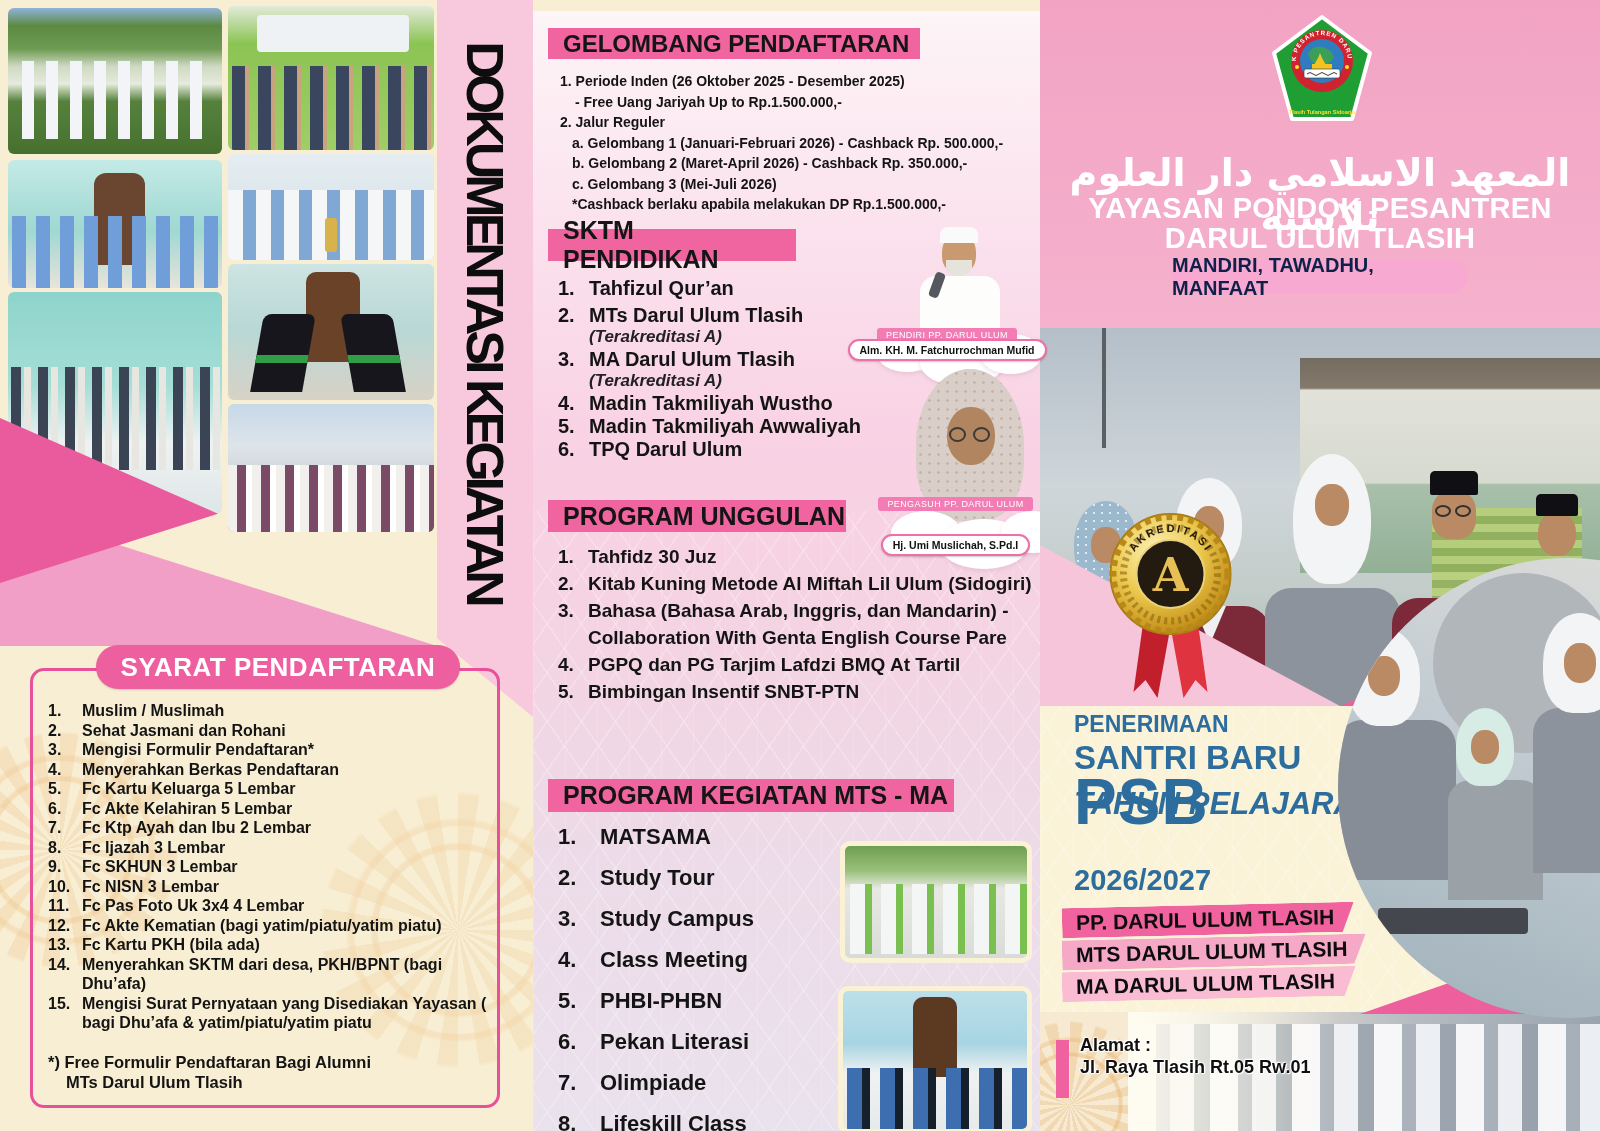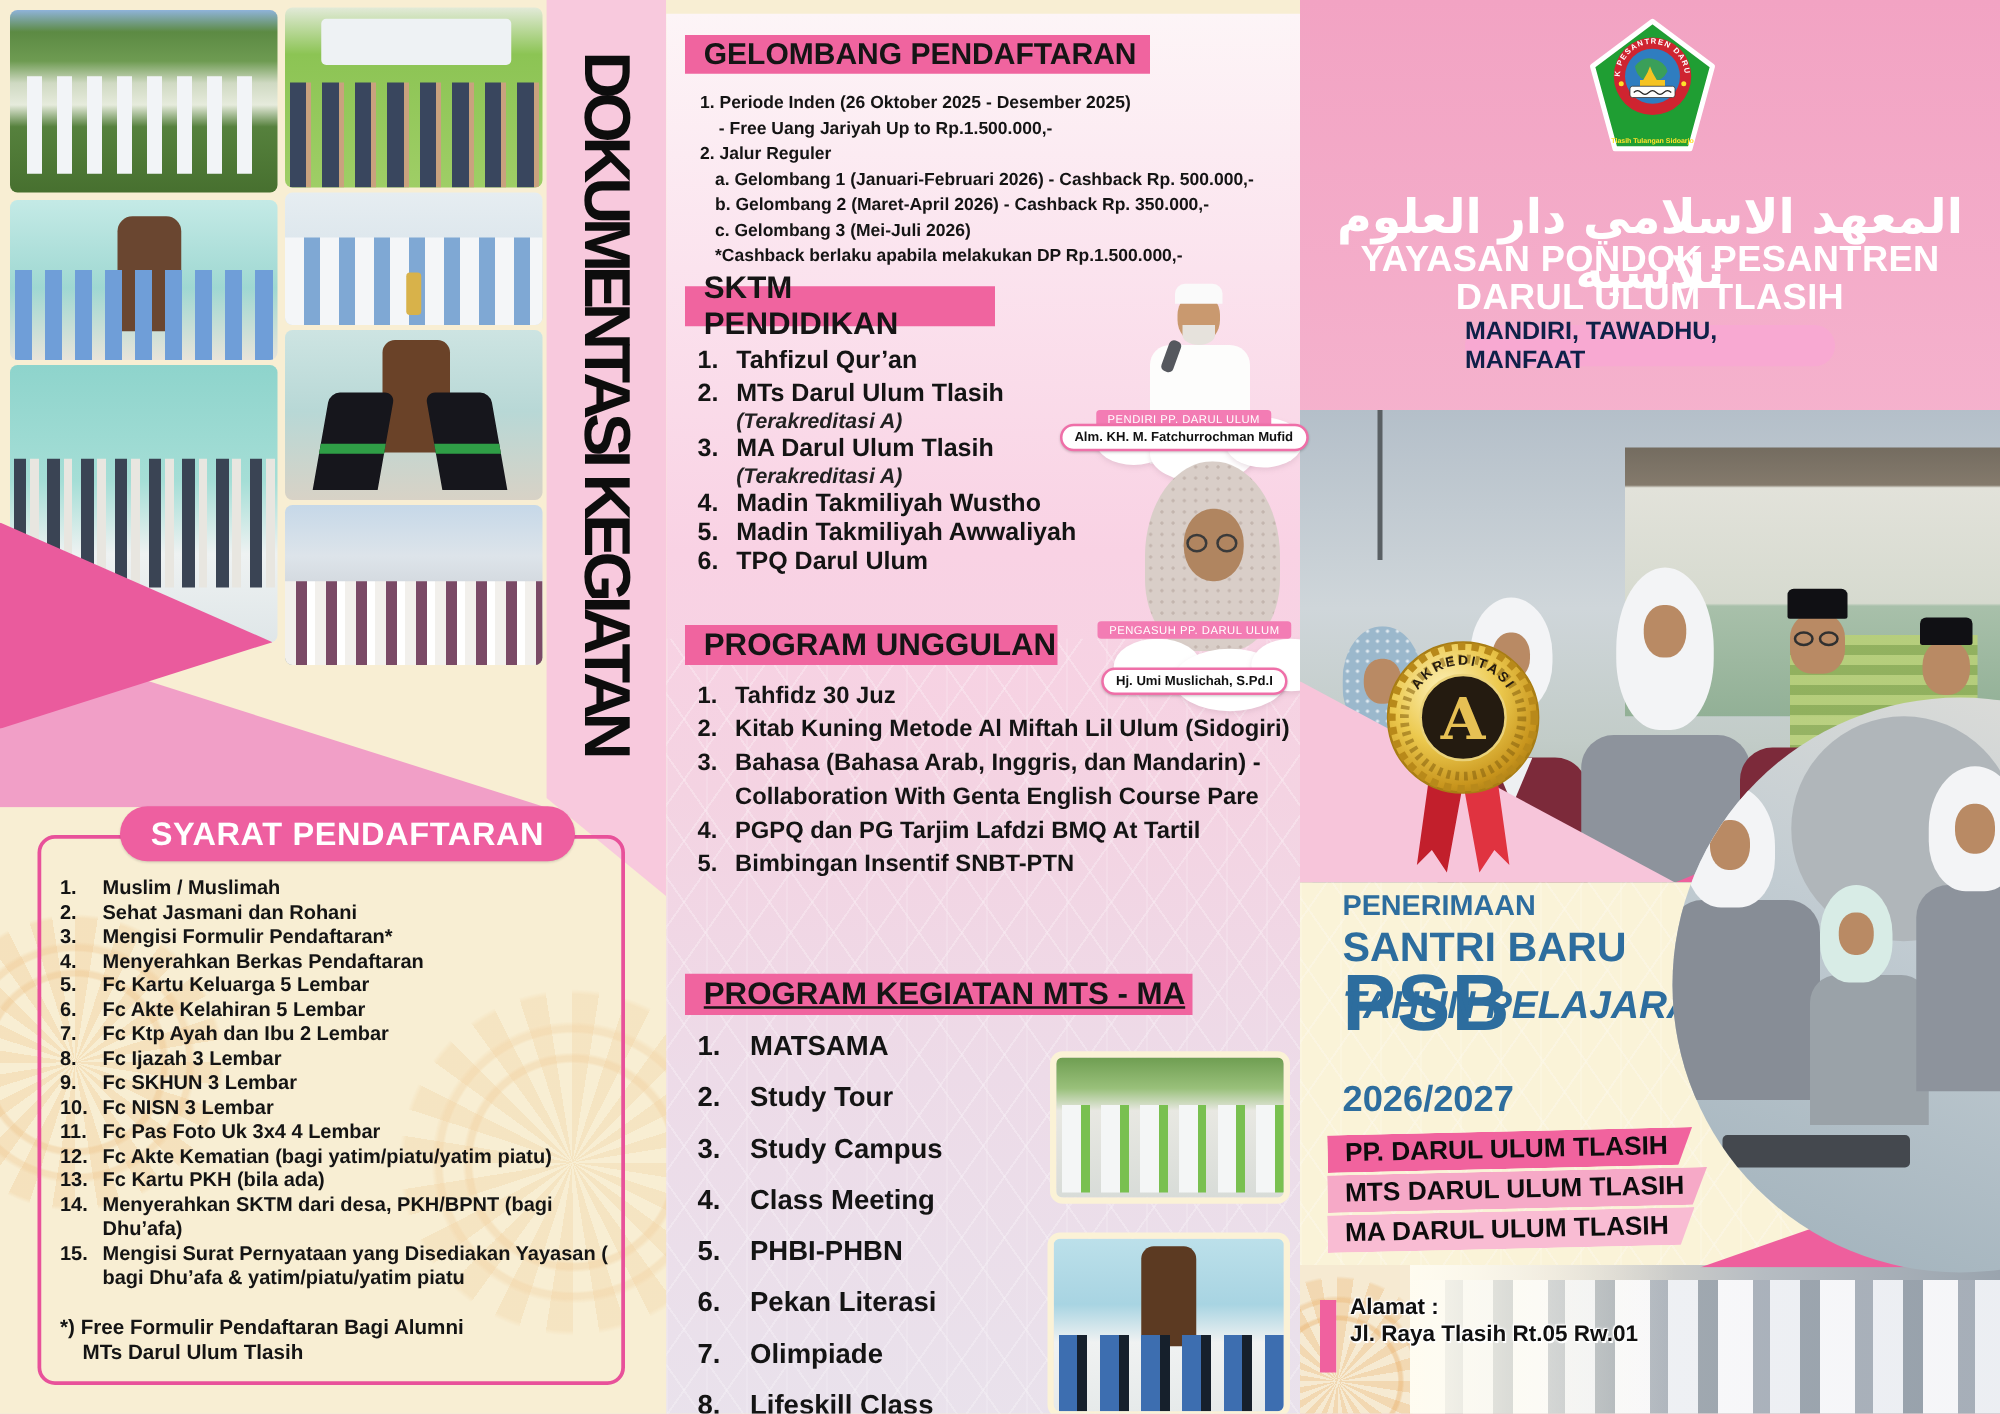--- a/index.html
+++ b/index.html
@@ -86,21 +86,21 @@
       repeating-linear-gradient(55deg, rgba(255,255,255,.45) 0 1.5px, transparent 1.5px 28px),
       repeating-linear-gradient(-55deg, rgba(255,255,255,.45) 0 1.5px, transparent 1.5px 28px),
       repeating-linear-gradient(90deg, rgba(255,255,255,.28) 0 1.5px, transparent 1.5px 32px); }
   #mid-pattern { left:0; top:500px; width:100%; height:631px; opacity:.55; }
 
   .sec-hdr { position:absolute; background:#f0649f; color:#151515; font-weight:bold;
     display:flex; align-items:center; padding-left:15px; }
   #hdr-gel  { left:15px; top:17px;  width:372px; height:31px; font-size:24px; }
   #hdr-unit { left:15px; top:218px; width:248px; height:32px; font-size:25px; }
   #hdr-ung  { left:15px; top:489px; width:298px; height:32px; font-size:25px; }
-  #hdr-keg  { left:15px; top:768px; width:406px; height:33px; font-size:25px;text-decoration:underline; }
+  #hdr-keg  { left:15px; top:768px; width:406px; height:33px; font-size:25px; }
 
   #gel-list { position:absolute; left:27px; top:60px; width:480px; }
   .g-line { font-size:14px; font-weight:bold; line-height:20.5px; color:#141414; white-space:nowrap; }
   .ind1 { margin-left:15px; } .ind2 { margin-left:12px; }
 
   #unit-list { position:absolute; left:25px; top:266px; width:470px; }
   .u-row { display:flex; font-size:20px; font-weight:bold; line-height:22px; color:#141414; }
   .u-num { width:31px; flex:none; }
   .u-note { font-size:17px; font-style:italic; font-weight:bold; margin-left:31px; line-height:22px; color:#222; }
   .mb5 { margin-bottom:5px; } .mb1 { margin-bottom:1px; }

